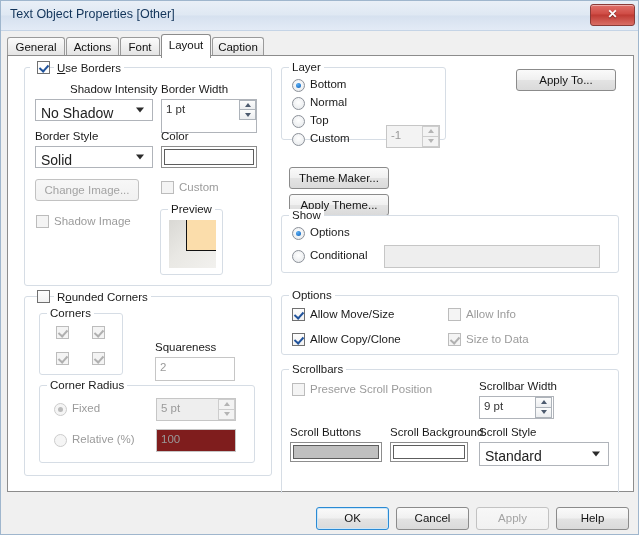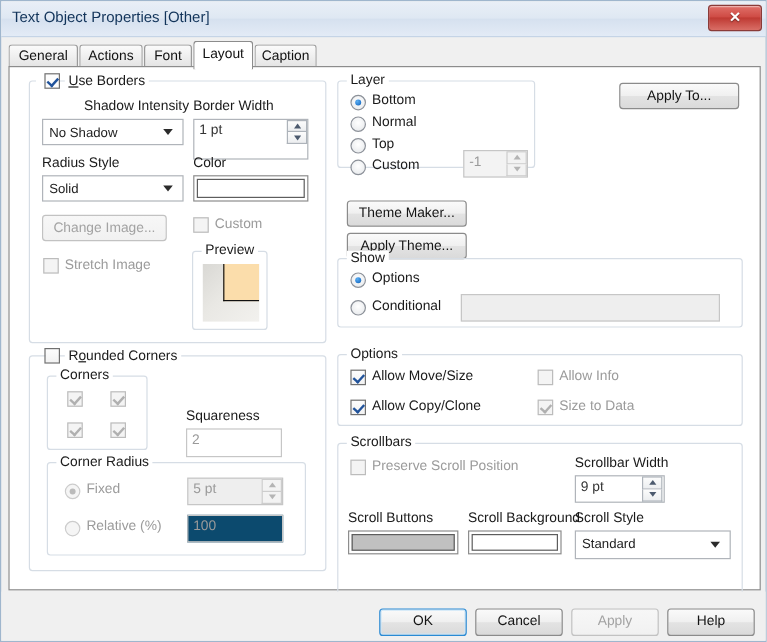--- a/index.html
+++ b/index.html
@@ -232,21 +232,21 @@
   .spin.disabled > div { border-color: #cdcdcd; background: #f3f3f3; }
   .spin.disabled .up   { border-bottom-color: #b4b4b4; }
   .spin.disabled .down { border-top-color: #b4b4b4; }
 
   
   .combo {
     position: absolute;
     box-sizing: border-box;
     border: 1px solid #b0b4ba;
     background: #ffffff;
-    font-size: 11px;
+    font-size: 14px;
     color: #222;
     padding: 5px 14px 0 5px;
     white-space: nowrap;
     overflow: hidden;
     cursor: pointer;
   }
   .combo .caret {
     position: absolute;
     right: 8px; top: 50%;
     width: 0; height: 0;
@@ -360,35 +360,35 @@
       <div class="tbox" style="left:136px; top:31px; width:96px; height:34px;">1 pt</div>
       <div class="spin" style="left:214px; top:32px; height:20px;">
         <div>
             <span class="ar up"></span>
           </div>
         <div>
             <span class="ar down"></span>
           </div>
       </div>
 
-      <div class="lbl" style="left:10px; top:62px;">Radius Style</div>
+      <div class="lbl" style="left:10px; top:62px;">Border Style</div>
       <div class="combo" style="left:10px; top:78px; width:118px; height:22px;">
         <span>Solid</span>
         <span class="caret"></span>
       </div>
 
       <div class="lbl" style="left:136px; top:62px;">Color</div>
       <div class="swatch" style="left:136px; top:78px; width:96px; height:22px;">
         <div class="inner" style="background:#ffffff;"></div>
       </div>
 
       <div class="btn disabled" style="left:10px; top:111px; width:104px; height:22px; line-height:20px;">Change Image...</div>
 
       <div class="cb disabled" style="left:11px; top:147px;"></div>
-      <div class="lbl disabled" style="left:29px; top:147px;">Stretch Image</div>
+      <div class="lbl disabled" style="left:29px; top:147px;">Shadow Image</div>
 
       <div class="cb disabled" style="left:136px; top:113px;"></div>
       <div class="lbl disabled" style="left:154px; top:113px;">Custom</div>
 
       <div class="group" style="left:135px; top:141px; width:63px; height:66px;">
         <div class="legend">Preview</div>
         <div id="preview-art" style="left:8px; top:10px; width:47px; height:48px;">
           <div class="sheet"></div>
         </div>
       </div>
@@ -417,21 +417,21 @@
         <div class="spin disabled" style="left:178px; top:13px; height:21px;">
           <div>
               <span class="ar up"></span>
             </div>
           <div>
               <span class="ar down"></span>
             </div>
         </div>
         <div class="rb disabled" style="left:14px; top:48px;"></div>
         <div class="lbl disabled" style="left:32px; top:47px;">Relative (%)</div>
-        <div class="tbox disabled" style="left:116px; top:43px; width:80px; height:23px; background:#0c4a6e;">100</div>
+        <div class="tbox disabled" style="left:116px; top:43px; width:80px; height:23px; background:#7f1d1d;">100</div>
       </div>
     </div>
 
     <div class="group" style="left:273px; top:11px; width:165px; height:73px;">
       <div class="legend">Layer</div>
       <div class="rb checked" style="left:10px; top:11px;"></div>
       <div class="lbl" style="left:28px; top:10px;">Bottom</div>
       <div class="rb" style="left:10px; top:29px;"></div>
       <div class="lbl" style="left:28px; top:28px;">Normal</div>
       <div class="rb" style="left:10px; top:47px;"></div>

